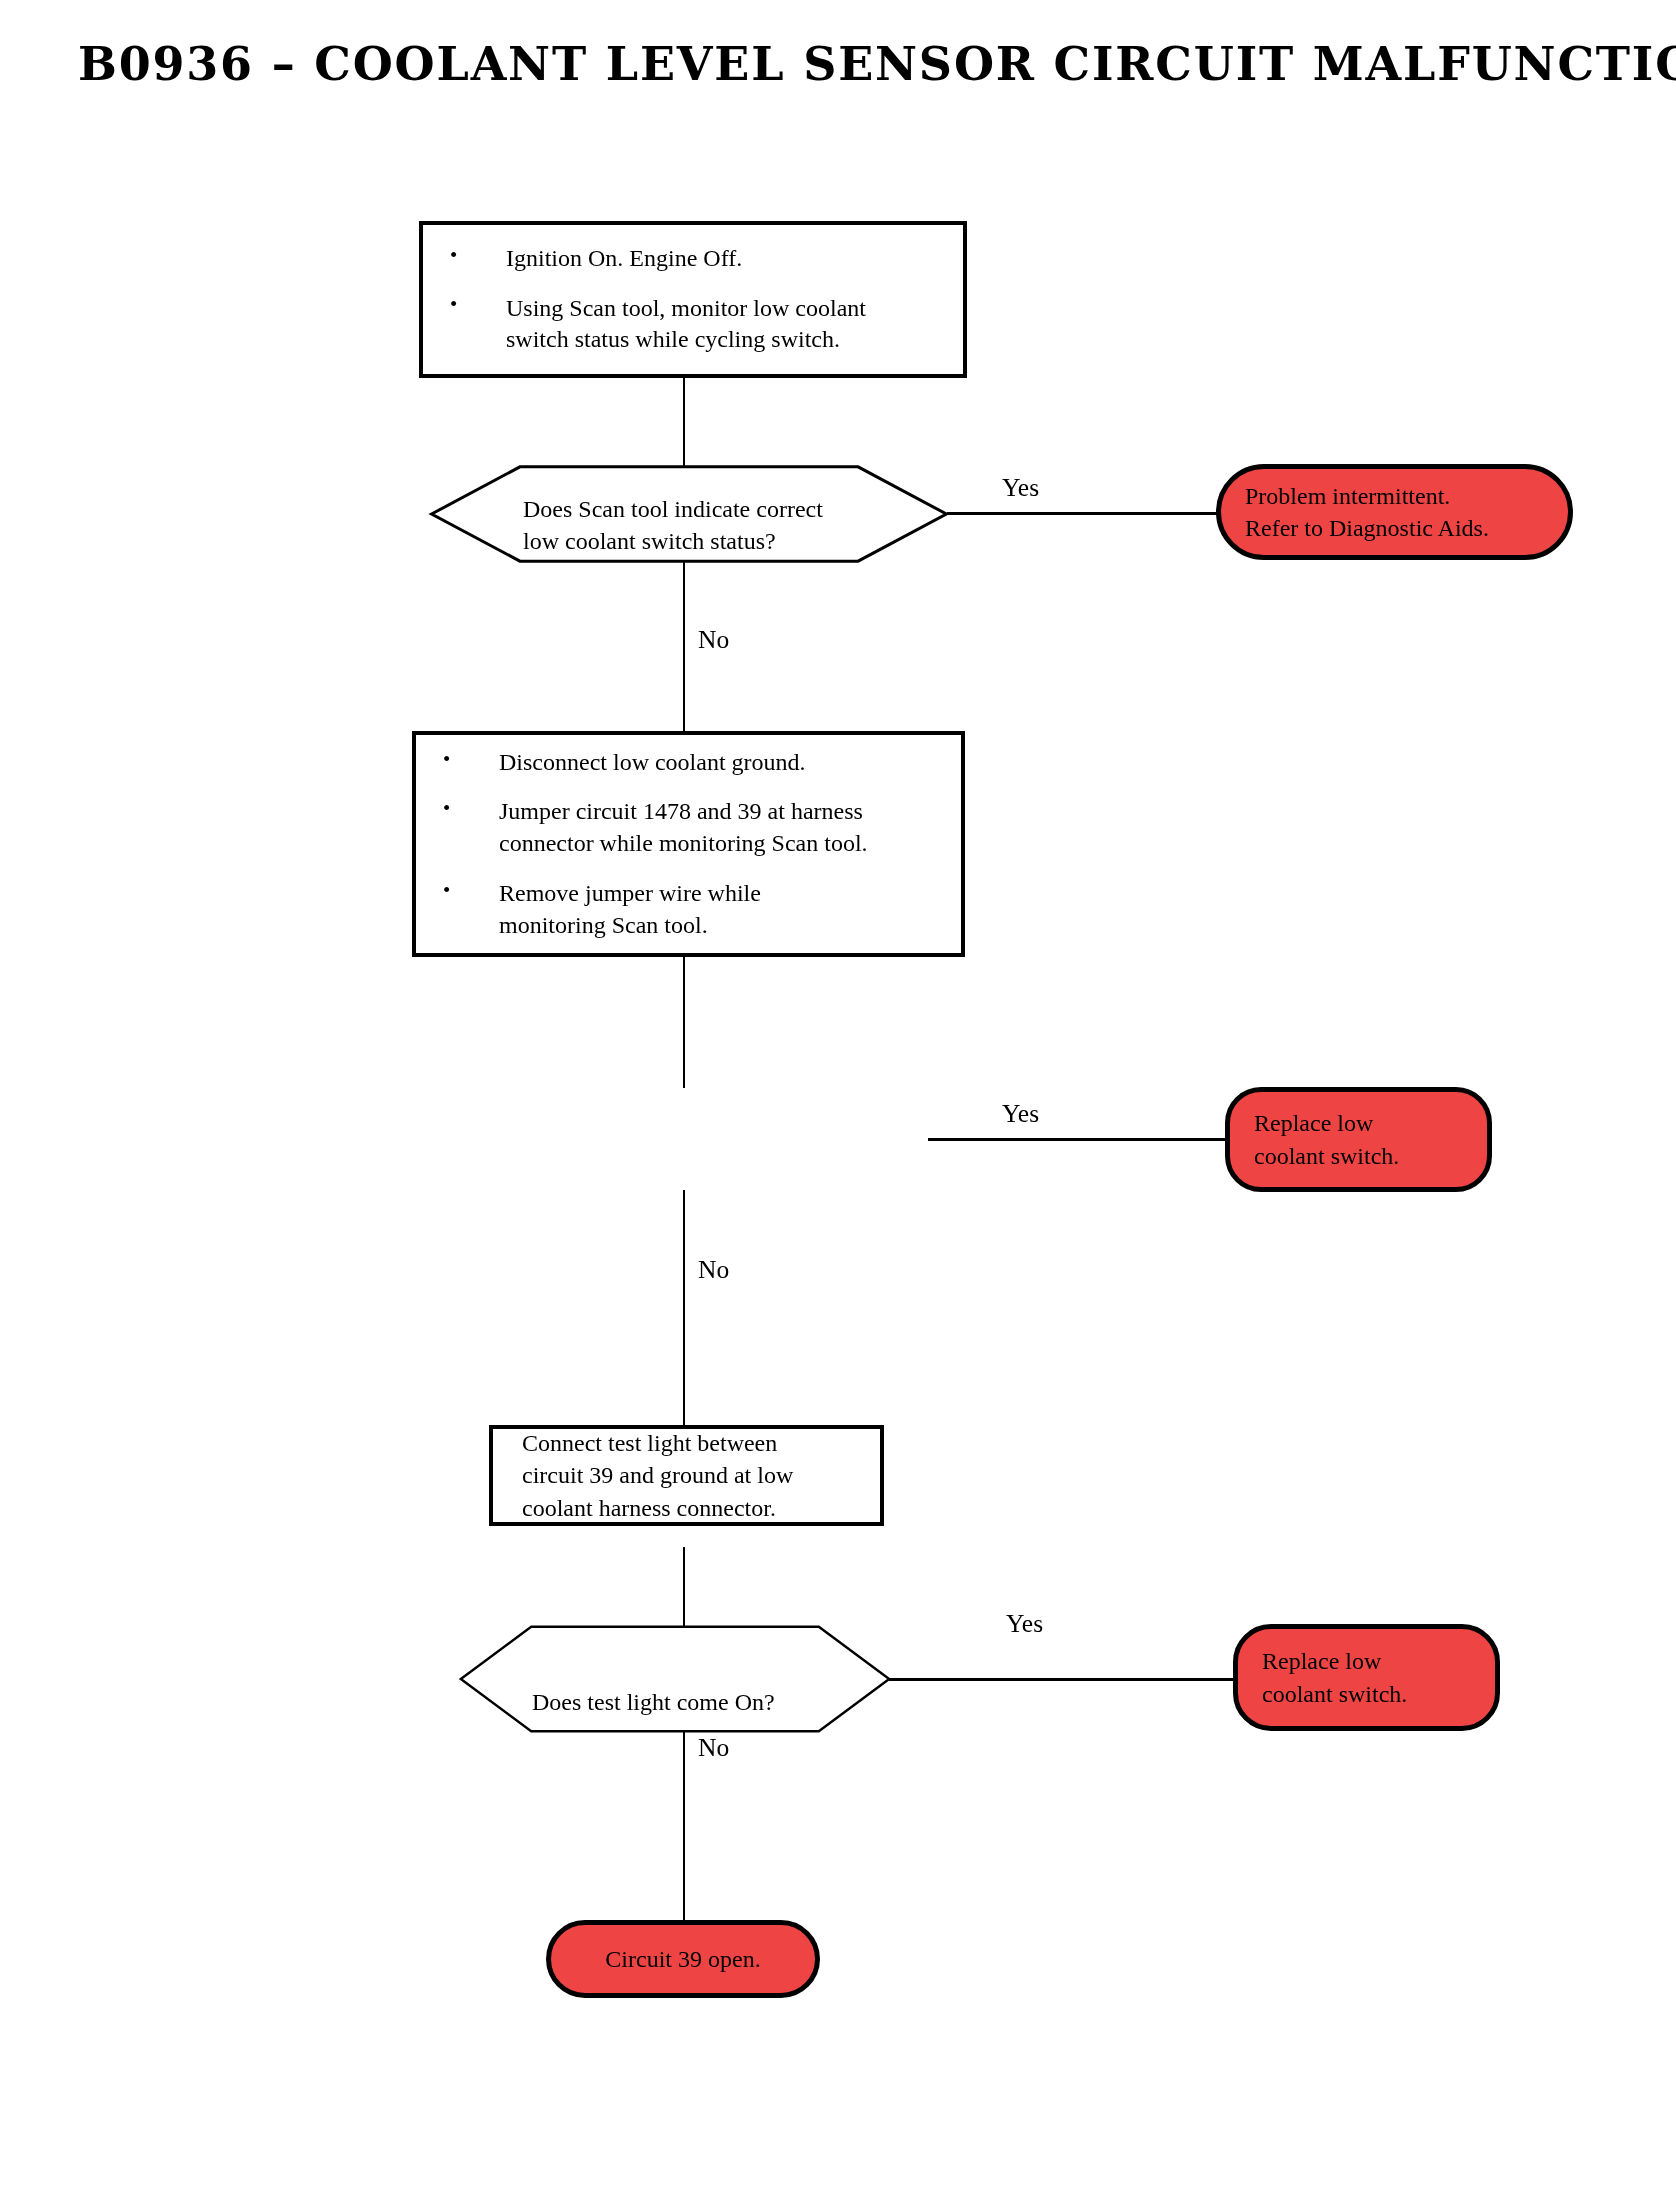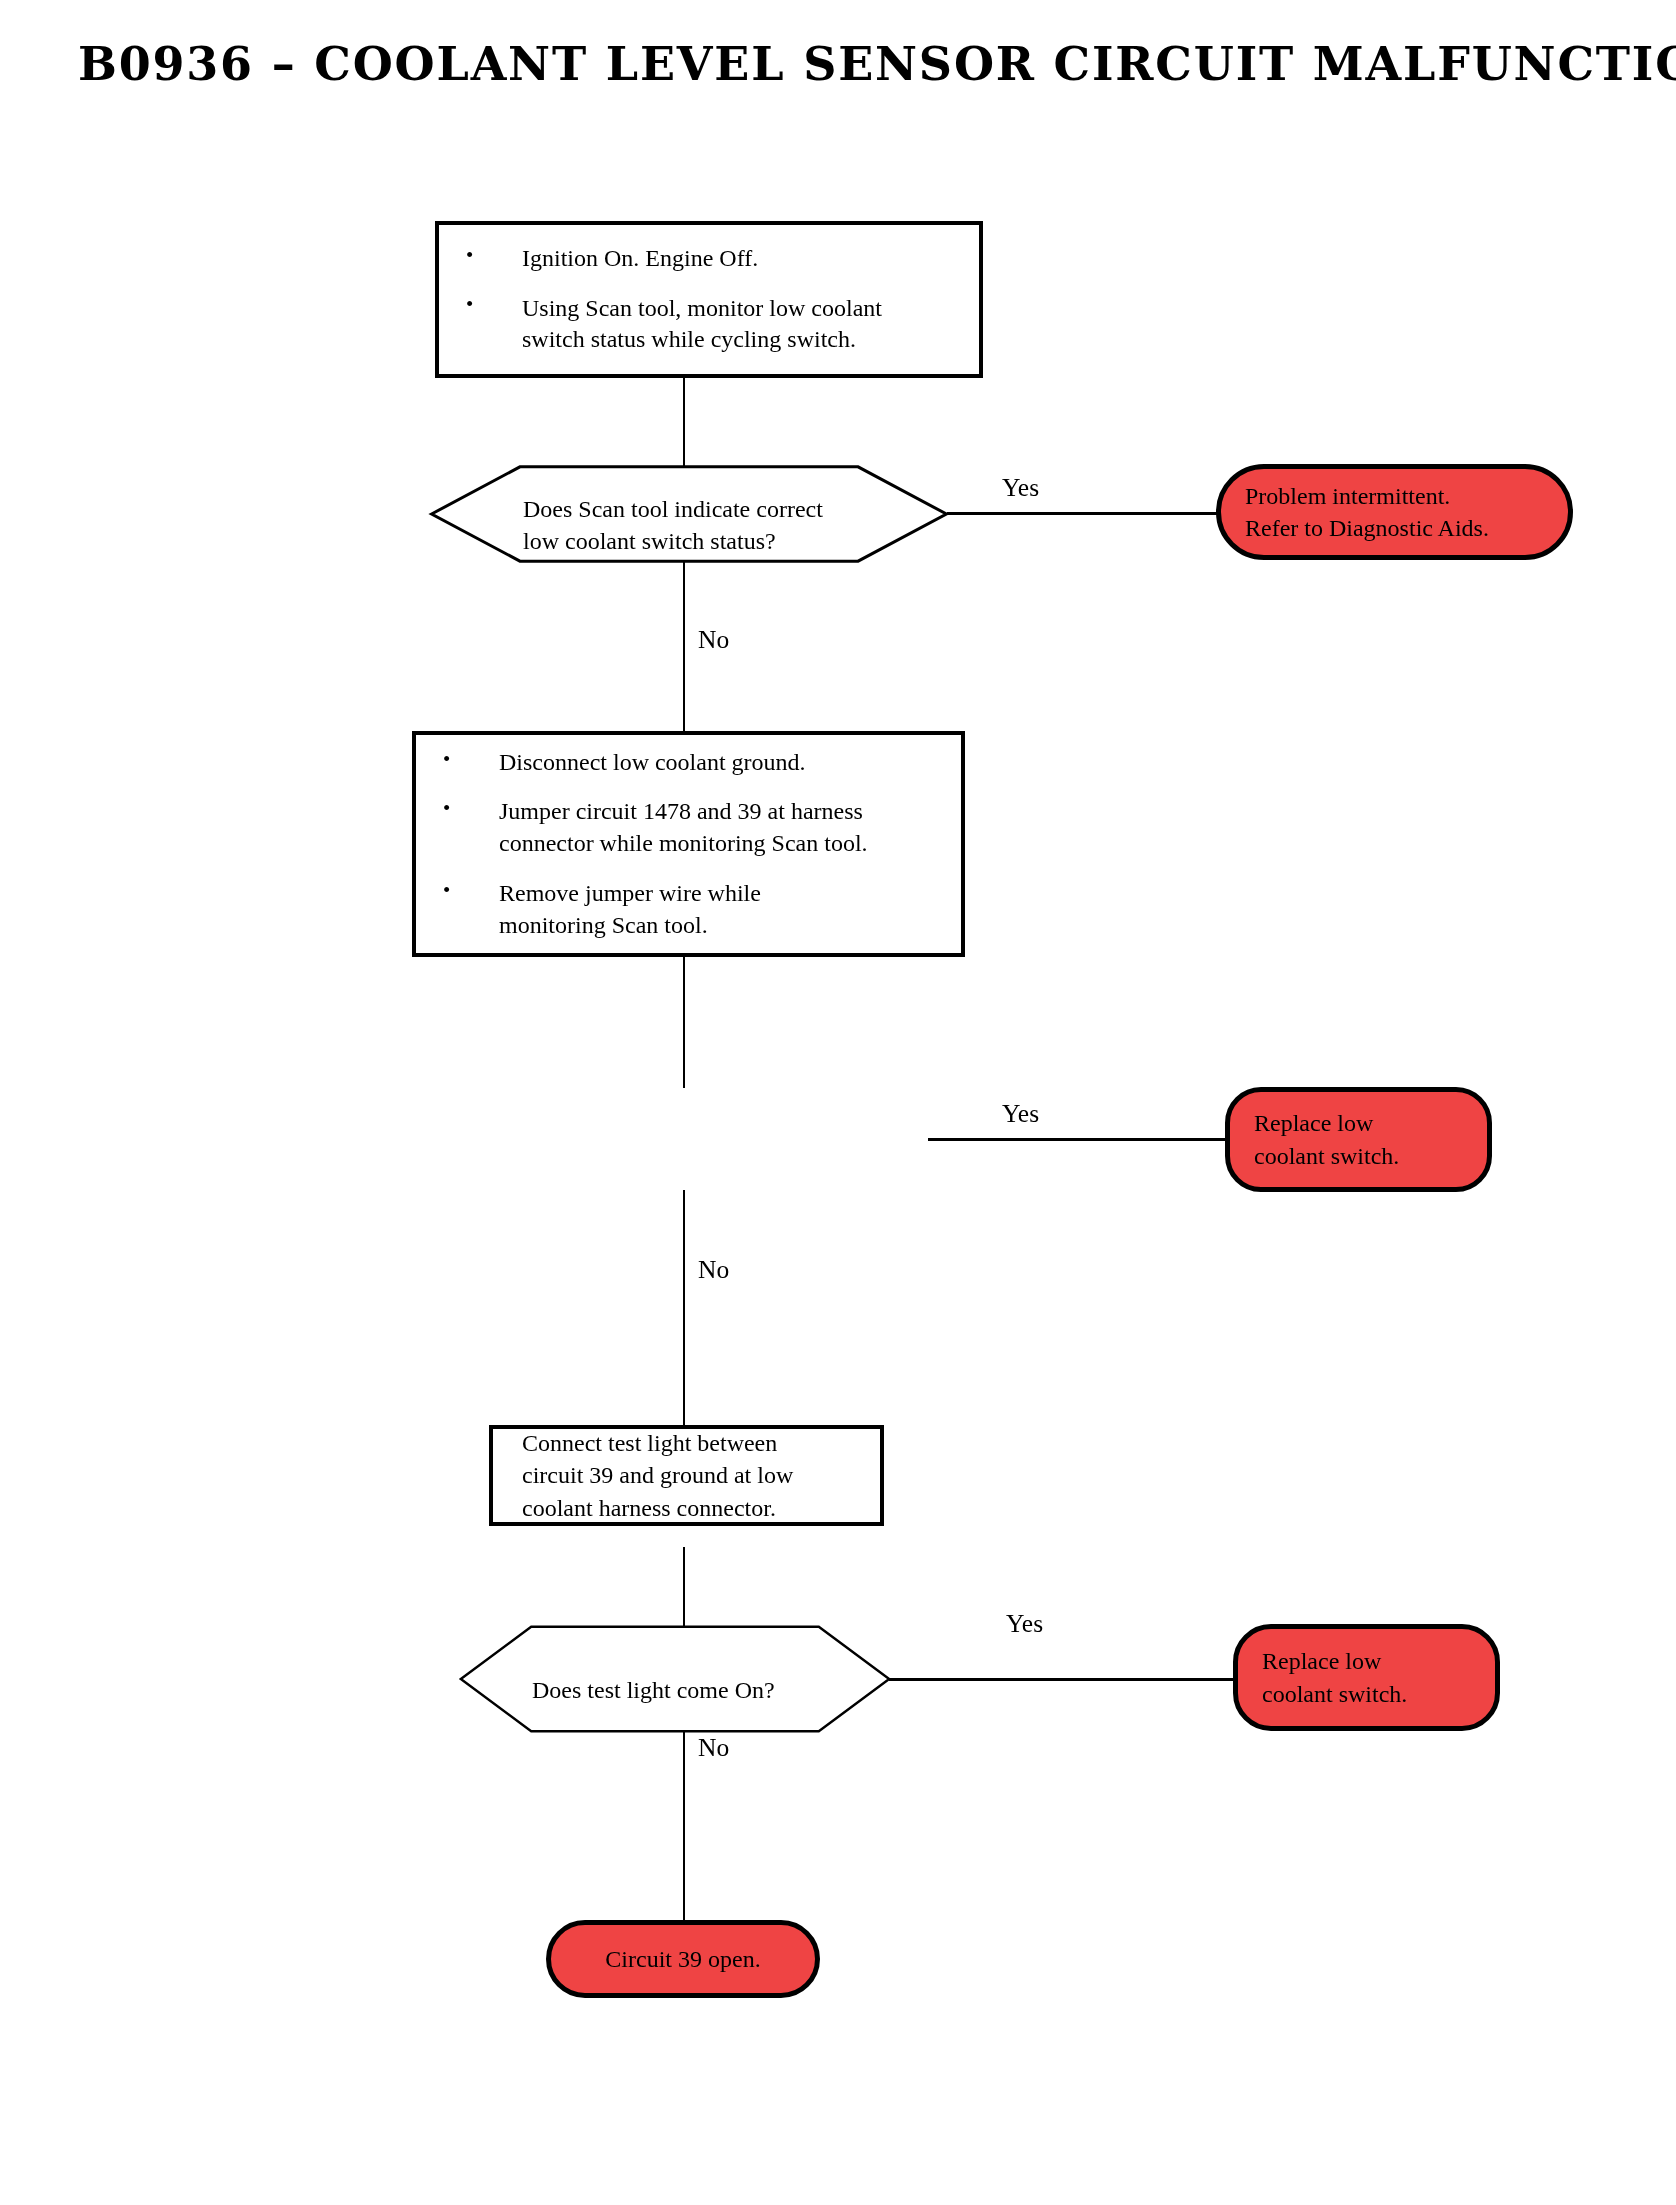--- a/index.html
+++ b/index.html
@@ -138,21 +138,21 @@
 </style>
 </head>
 <body>
 
 <div id="page">
 
   <div id="title">B0936 – COOLANT LEVEL SENSOR CIRCUIT MALFUNCTION</div>
 
   <div class="vline" style="left:683px; top:377px; height:91px;"></div>
 
-  <div class="proc-box" style="left:435px; top:221px; width:548px; height:157px;">
+  <div class="proc-box" style="left:419px; top:221px; width:548px; height:157px;">
     <div class="inner">
       <ul class="bullet-list">
         <li>Ignition On. Engine Off.</li>
         <li>Using Scan tool, monitor low coolant
 switch status while cycling switch.</li>
       </ul>
     </div>
   </div>
 
   <div class="decision" style="left:429px; top:465px; width:520px; height:98px;">
@@ -209,21 +209,21 @@
 coolant harness connector.</div>
     </div>
   </div>
 
   <div class="vline" style="left:683px; top:1547px; height:79px;"></div>
 
   <div class="decision" style="left:459px; top:1625px; width:432px; height:108px;">
     <svg width="432" height="108" viewBox="0 0 710 178">
       <polygon points="2,89 118,3 592,3 708,89 592,175 118,175" fill="#ffffff" stroke="#000000" stroke-width="4"></polygon>
     </svg>
-    <div class="dlabel" style="padding-left:73px; padding-right:61px;">
+    <div class="dlabel" style="padding-left:73px; padding-right:61px;margin-top:12px;">
       <span>Does test light come On?</span>
     </div>
   </div>
 
   <div class="hline" style="left:889px; top:1678px; width:346px;"></div>
   <div class="edge-label" style="left:1006px; top:1611px;">Yes</div>
 
   <div class="terminator" style="left:1233px; top:1624px; width:267px; height:107px; border-radius:38px;">
     <div class="tinner">Replace low
 coolant switch.</div>

